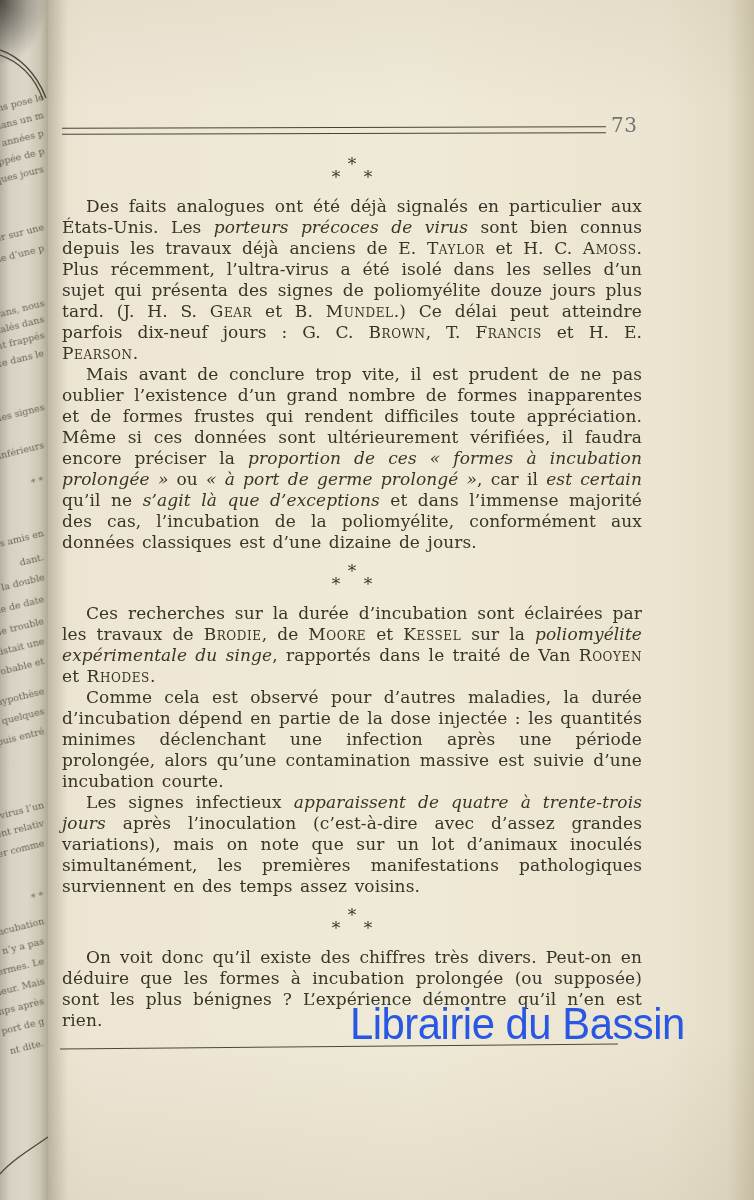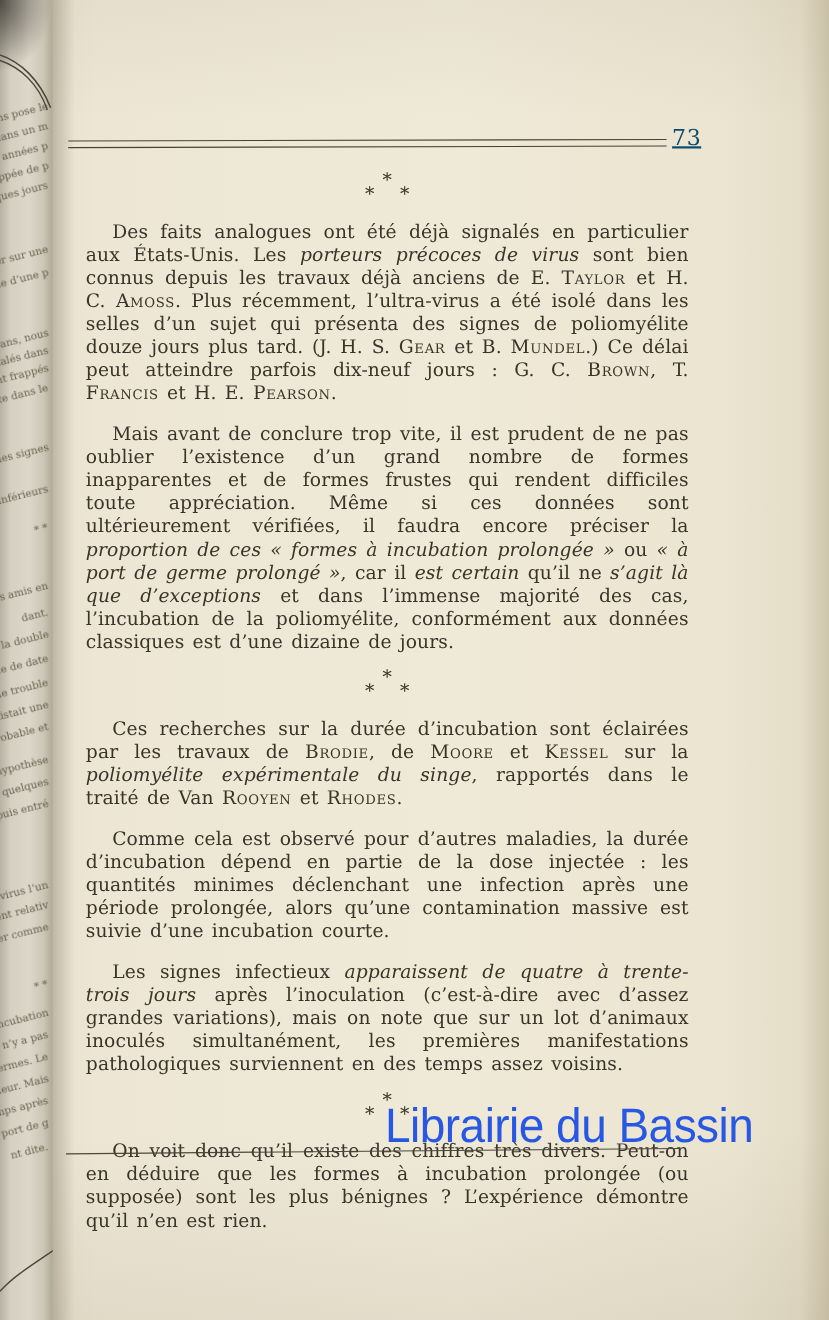--- a/index.html
+++ b/index.html
@@ -36,26 +36,26 @@
     pointer-events:none;
   }
   
   .header-rule{
     position:absolute;left:62px;top:127px;width:544px;height:5px;
     border-top:1.6px solid #474235;border-bottom:1.2px solid #474235;
     transform:rotate(-.15deg);
   }
   .page-number{
     position:absolute;left:611px;top:113px;
-    font:20px/24px "DejaVu Serif", serif;color:#0c4a6e;letter-spacing:.5px;text-decoration:underline;
+    font:20px/24px "DejaVu Serif", serif;color:#737373;letter-spacing:.5px;
   }
   
   .text-col{position:absolute;left:62px;top:146px;width:580px;}
   .para{
-    margin:16px;text-align:justify;text-indent:24px;
+    margin:0;text-align:justify;text-indent:24px;
     font:17px/21px "DejaVu Serif", serif;color:#39342a;
     word-spacing:2px;letter-spacing:.1px;
   }
   .seg-i{font-style:italic;}
   .seg-sc{font-variant:small-caps;letter-spacing:.6px;}
   .asterism{text-align:center;color:#39342a;margin:13px 0 11px;}
   .ast-top{display:block;font-size:17px;line-height:11px;}
   .ast-bottom{display:block;font-size:17px;line-height:15px;letter-spacing:9px;padding-left:9px;}
   
   .footnote-rule{

